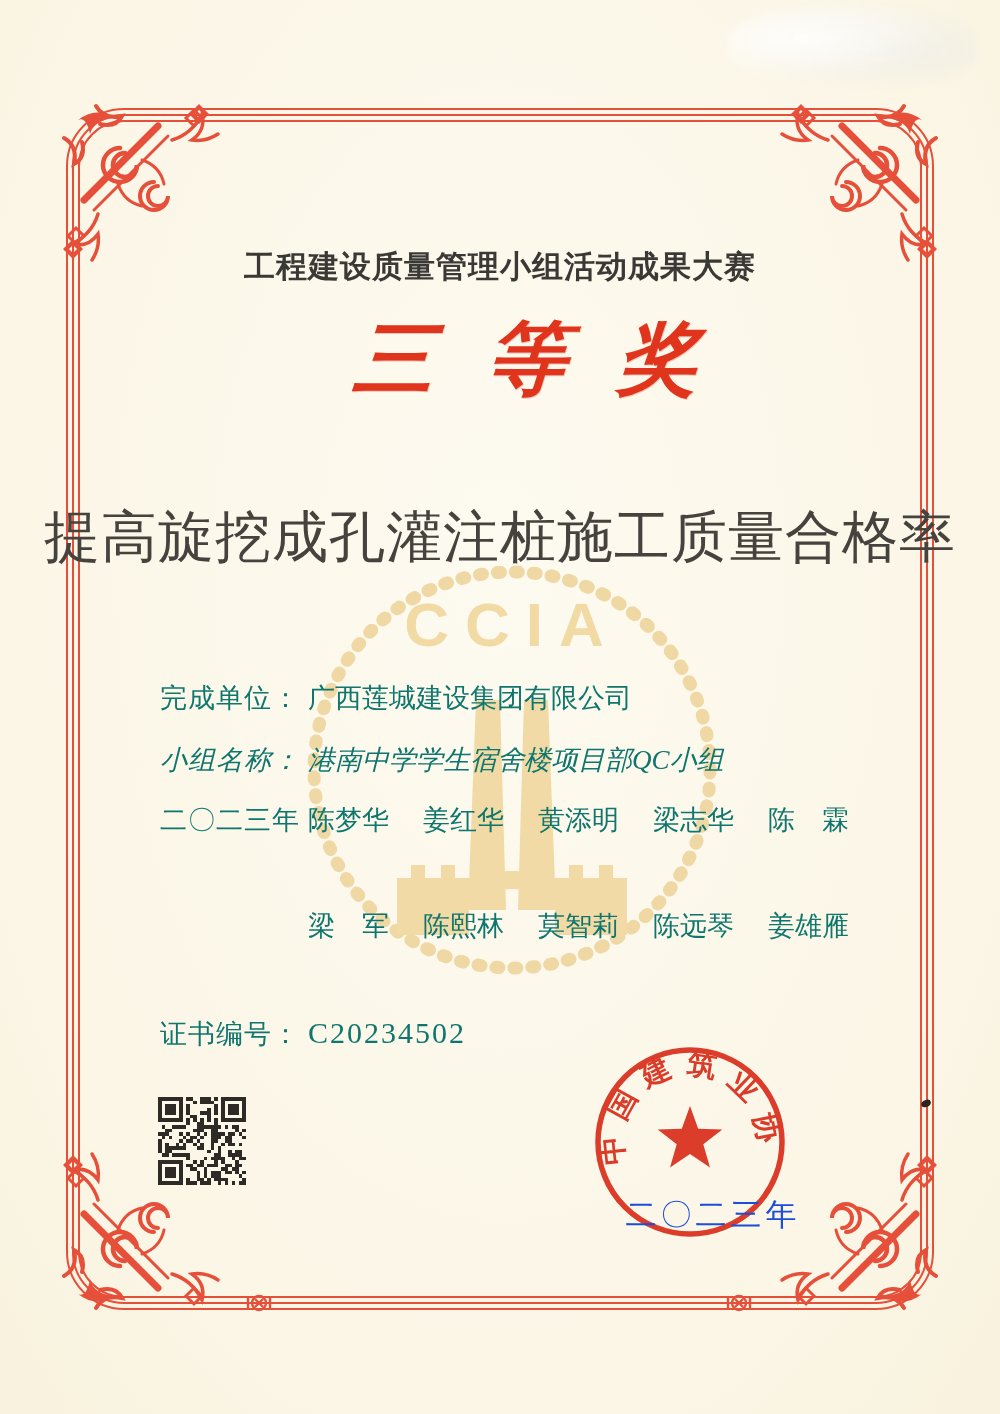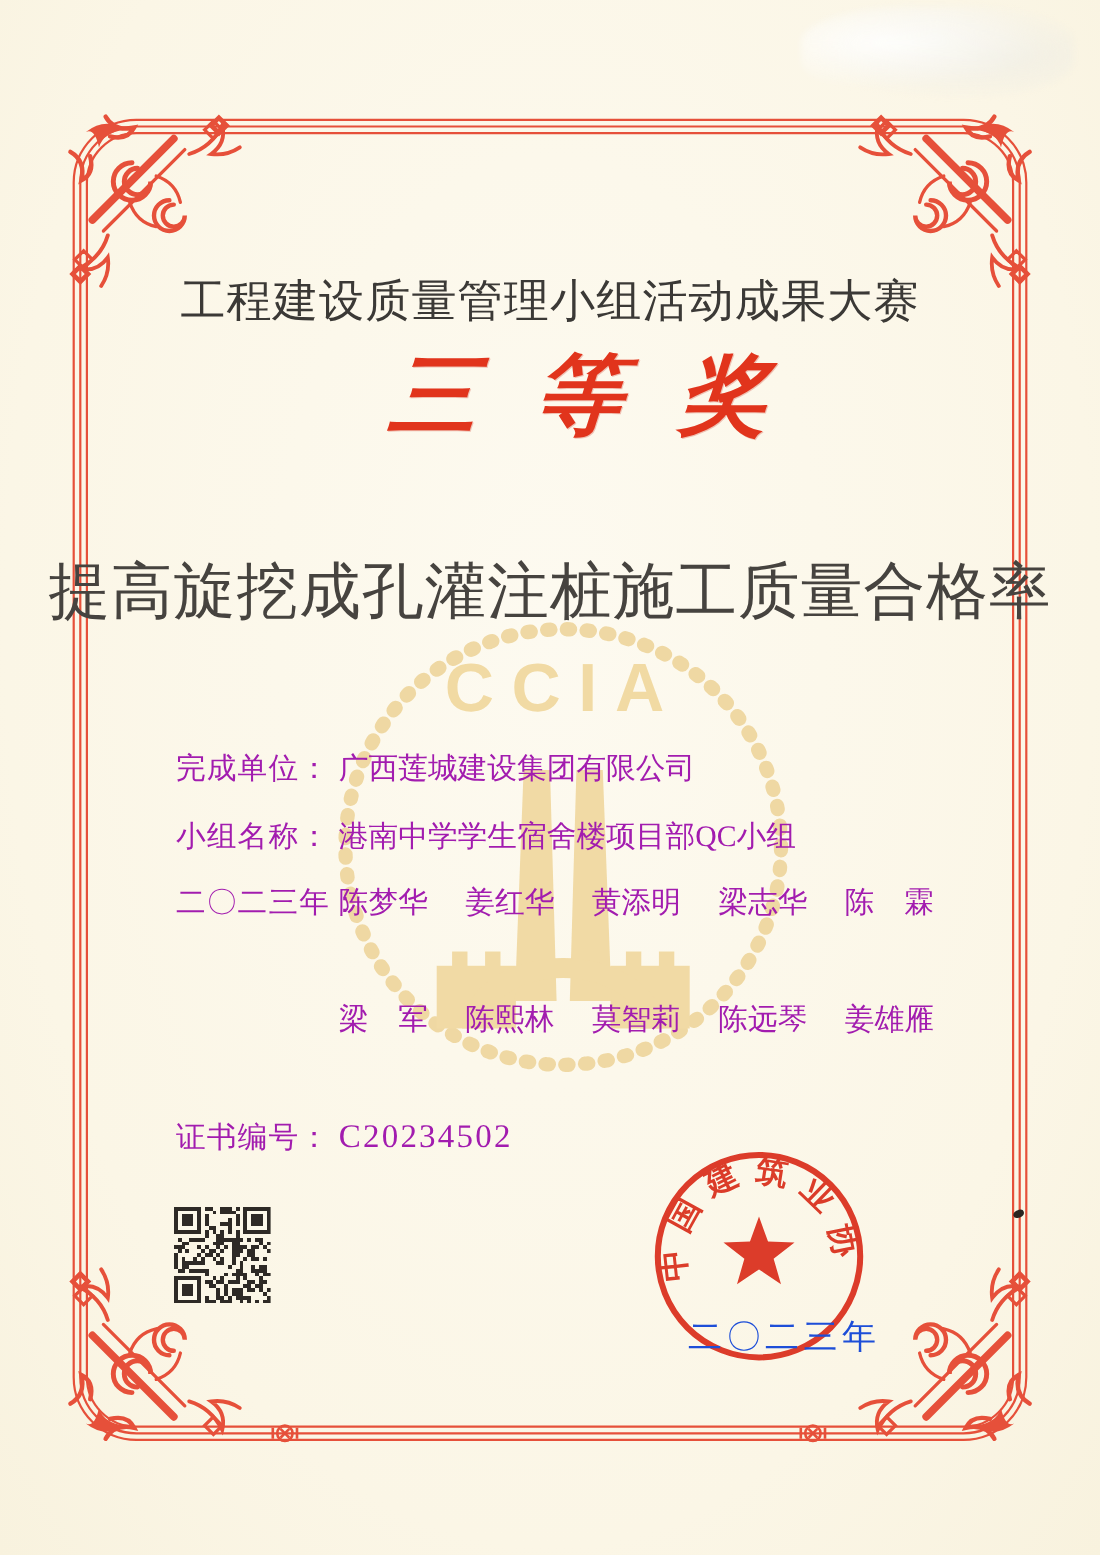--- a/index.html
+++ b/index.html
@@ -15,28 +15,28 @@
   .f3{top:120px;left:78px;right:78px;bottom:116px;border-width:2px;border-radius:46px;}
   .corner{position:absolute;width:170px;height:170px;}
   .c-tl{left:54px;top:96px;}
   .c-tr{left:776px;top:96px;transform:scaleX(-1);}
   .c-bl{left:54px;top:1148px;transform:scaleY(-1);}
   .c-br{left:776px;top:1148px;transform:scale(-1,-1);}
   .accent{position:absolute;width:26px;height:26px;}
   
   .ctr{position:absolute;left:0;width:1000px;text-align:center;}
   .comp-title{top:246px;font-family:"Liberation Sans","DejaVu Sans",sans-serif;
-      font-size:41px;font-weight:normal;letter-spacing:1px;color:#3b3936;}
+      font-size:31px;font-weight:bold;letter-spacing:1px;color:#3b3936;}
   .award{top:306px;font-size:80px;font-weight:bold;font-style:italic;
       color:#e1341c;letter-spacing:52px;padding-left:52px;
       transform:skewX(-4deg);text-shadow:1px 1px 0 rgba(200,30,10,.25);}
   .proj-title{top:500px;font-size:56px;font-weight:500;color:#46433f;letter-spacing:1px;}
-  .row{position:absolute;left:160px;font-size:27px;color:#a21caf;white-space:nowrap;}
+  .row{position:absolute;left:160px;font-size:27px;color:#0f766e;white-space:nowrap;}
   .row .lab{display:inline-block;width:148px;letter-spacing:1px;}
-  .r1{top:680px;} .r2{top:742px;} .r3{top:802px;}
+  .r1{top:680px;} .r2{top:742px;font-style:italic;} .r3{top:802px;}
   .r3b{top:908px;left:308px;}
   .rno{top:1016px;}
   .name{display:inline-block;margin-right:34px;}
   .name:last-child{margin-right:0;}
   .certnum{font-family:"Liberation Serif","DejaVu Serif",serif;font-size:30px;letter-spacing:2px;}
   
   .watermark{position:absolute;left:302px;top:560px;width:420px;height:420px;z-index:0;opacity:.95;}
   .content{position:relative;z-index:2;}
   
   .qr{position:absolute;left:158px;top:1096px;width:88px;height:90px;z-index:2;}

